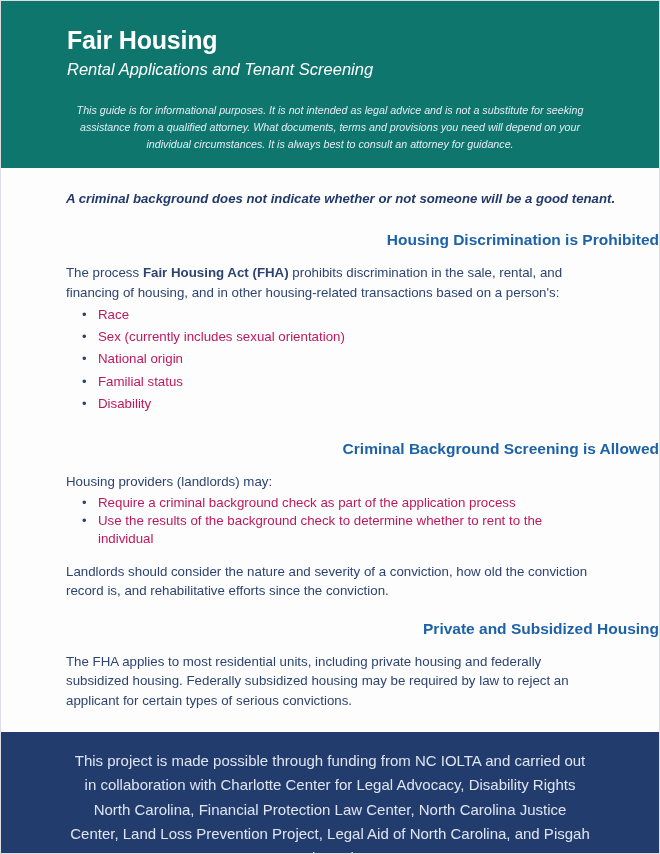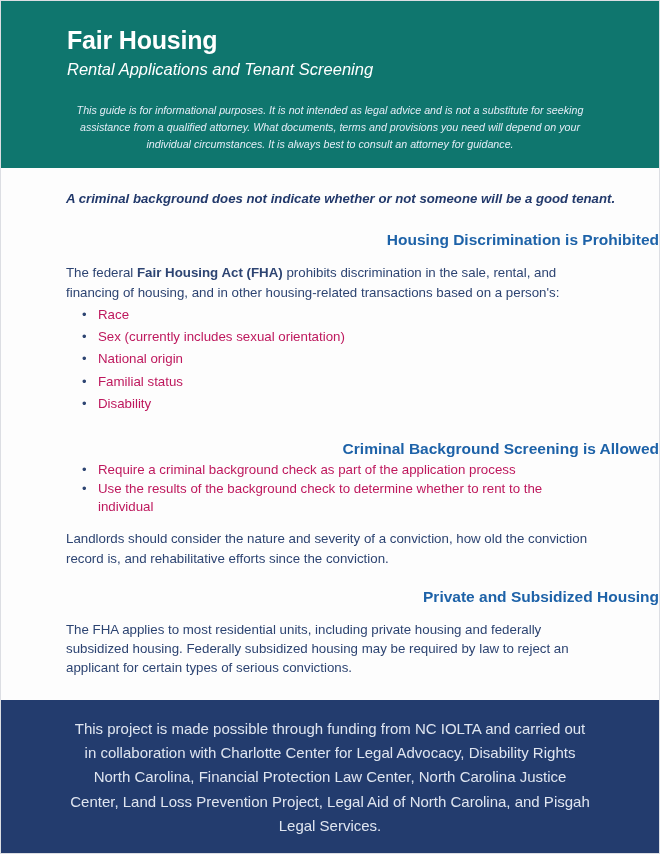--- a/index.html
+++ b/index.html
@@ -140,30 +140,31 @@
     <h1 class="header-title">Fair Housing</h1>
     <div class="header-subtitle">Rental Applications and Tenant Screening</div>
     <div class="header-disclaimer">This guide is for informational purposes. It is not intended as legal advice and is not a substitute for seeking assistance from a qualified attorney. What documents, terms and provisions you need will depend on your individual circumstances. It is always best to consult an attorney for guidance.</div>
   </div>
 
   <div class="content">
 
     <div class="lead-statement">A criminal background does not indicate whether or not someone will be a good tenant.</div>
 
     <div class="section-heading">Housing Discrimination is Prohibited</div>
-    <p class="body-text"><span>The federal </span><b>Fair Housing Act (FHA)</b><span> prohibits discrimination in the sale, rental, and financing of housing, and in other housing-related transactions based on a person's:</span></p>
+    <p class="body-text"><span>The process </span><b>Fair Housing Act (FHA)</b><span> prohibits discrimination in the sale, rental, and financing of housing, and in other housing-related transactions based on a person's:</span></p>
     <ul class="bullets first">
       <li>Race</li>
       <li>Sex (currently includes sexual orientation)</li>
       <li>National origin</li>
       <li>Familial status</li>
       <li>Disability</li>
     </ul>
 
     <div class="section-heading">Criminal Background Screening is Allowed</div>
+    <p class="body-text lead-in">Housing providers (landlords) may:</p>
     <ul class="bullets wide">
       <li>Require a criminal background check as part of the application process</li>
       <li>Use the results of the background check to determine whether to rent to the individual</li>
     </ul>
     <p class="body-text">Landlords should consider the nature and severity of a conviction, how old the conviction record is, and rehabilitative efforts since the conviction.</p>
 
     <div class="section-heading tight">Private and Subsidized Housing</div>
     <p class="body-text">The FHA applies to most residential units, including private housing and federally subsidized housing. Federally subsidized housing may be required by law to reject an applicant for certain types of serious convictions.</p>
 
     <div class="spacer-bottom"></div>

